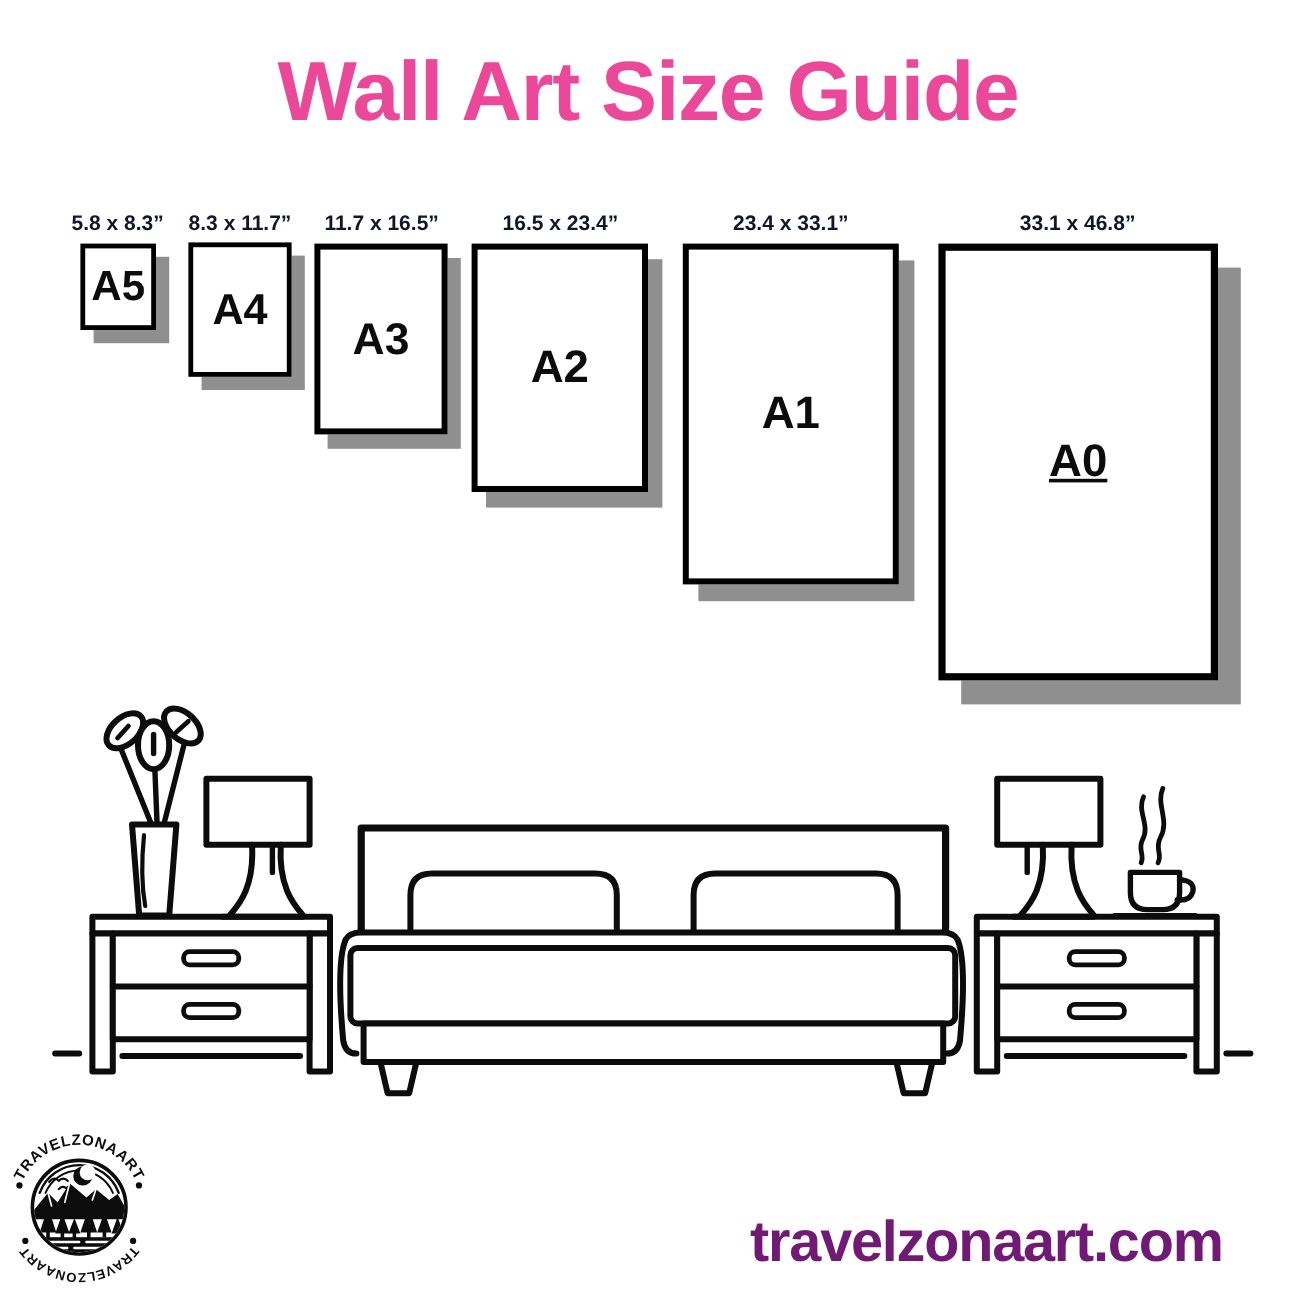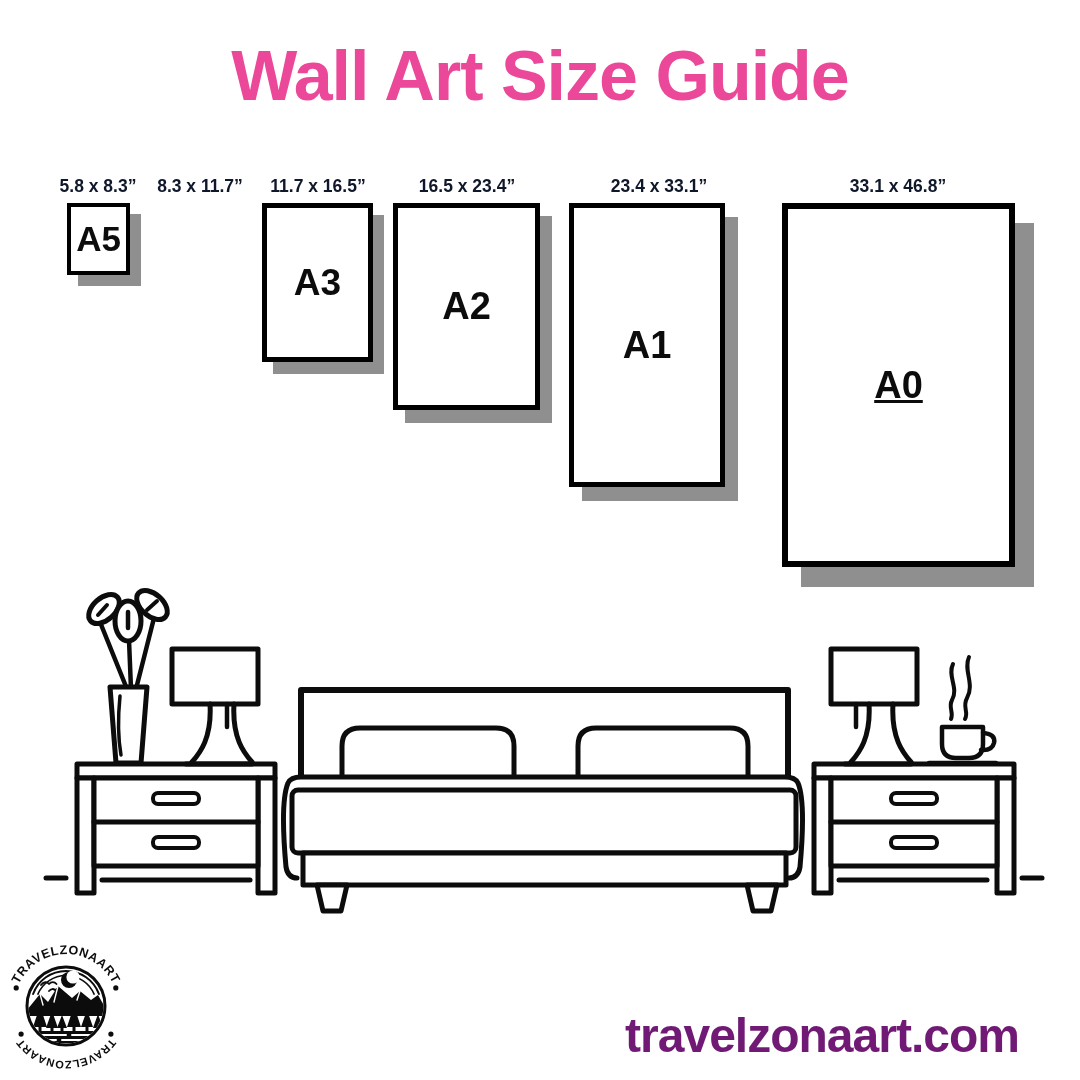--- a/index.html
+++ b/index.html
@@ -19,21 +19,21 @@
   }
   .paper .code{font-weight:700;color:#0c0c0c;}
   .dim{
     position:absolute;top:176px;width:170px;text-align:center;
     font-size:17.5px;font-weight:700;color:#0f172a;white-space:nowrap;
   }
   #paper-a5{left:67px; top:203px;width:63px; height:72px; box-shadow:11px 11px 0 #8f8f8f;font-size:35px;}
   #paper-a4{left:157px;top:202px;width:86px; height:112px;box-shadow:11px 11px 0 #8f8f8f;font-size:36px;}
   #paper-a3{left:262px;top:203px;width:111px;height:159px;border-width:5px;box-shadow:11px 12px 0 #8f8f8f;font-size:37px;}
   #paper-a2{left:393px;top:203px;width:147px;height:207px;border-width:5px;box-shadow:12px 13px 0 #8f8f8f;font-size:38px;}
-  #paper-a1{left:569px;top:203px;width:156px;height:284px;border-width:5px;box-shadow:13px 14px 0 #8f8f8f;font-size:38px;}
+  #paper-a1{left:569px;top:203px;width:180px;height:284px;border-width:5px;box-shadow:13px 14px 0 #8f8f8f;font-size:38px;}
   #paper-a0{left:782px;top:203px;width:233px;height:364px;border-width:6px;box-shadow:19px 20px 0 #8f8f8f;font-size:38px;text-decoration:underline;}
   #dim-a5{left:13px;}  #dim-a4{left:115px;} #dim-a3{left:233px;}
   #dim-a2{left:382px;} #dim-a1{left:574px;} #dim-a0{left:813px;}
   
   #bedroom{position:absolute;left:0;top:580px;width:1080px;height:340px;}
   
   #logo{position:absolute;left:-4px;top:936px;width:140px;height:140px;}
   .badge-text{font-family:"Liberation Sans","DejaVu Sans",sans-serif;font-weight:700;fill:#0c0c0c;}
   
   #website{
@@ -50,20 +50,23 @@
 
   <div class="dim" id="dim-a5">5.8 x 8.3”</div>
   <div class="dim" id="dim-a4">8.3 x 11.7”</div>
   <div class="dim" id="dim-a3">11.7 x 16.5”</div>
   <div class="dim" id="dim-a2">16.5 x 23.4”</div>
   <div class="dim" id="dim-a1">23.4 x 33.1”</div>
   <div class="dim" id="dim-a0">33.1 x 46.8”</div>
 
   <div class="paper" id="paper-a5">
     <span class="code">A5</span>
+  </div>
+  <div class="paper" id="paper-a4">
+    <span class="code">A4</span>
   </div>
   <div class="paper" id="paper-a3">
     <span class="code">A3</span>
   </div>
   <div class="paper" id="paper-a2">
     <span class="code">A2</span>
   </div>
   <div class="paper" id="paper-a1">
     <span class="code">A1</span>
   </div>

